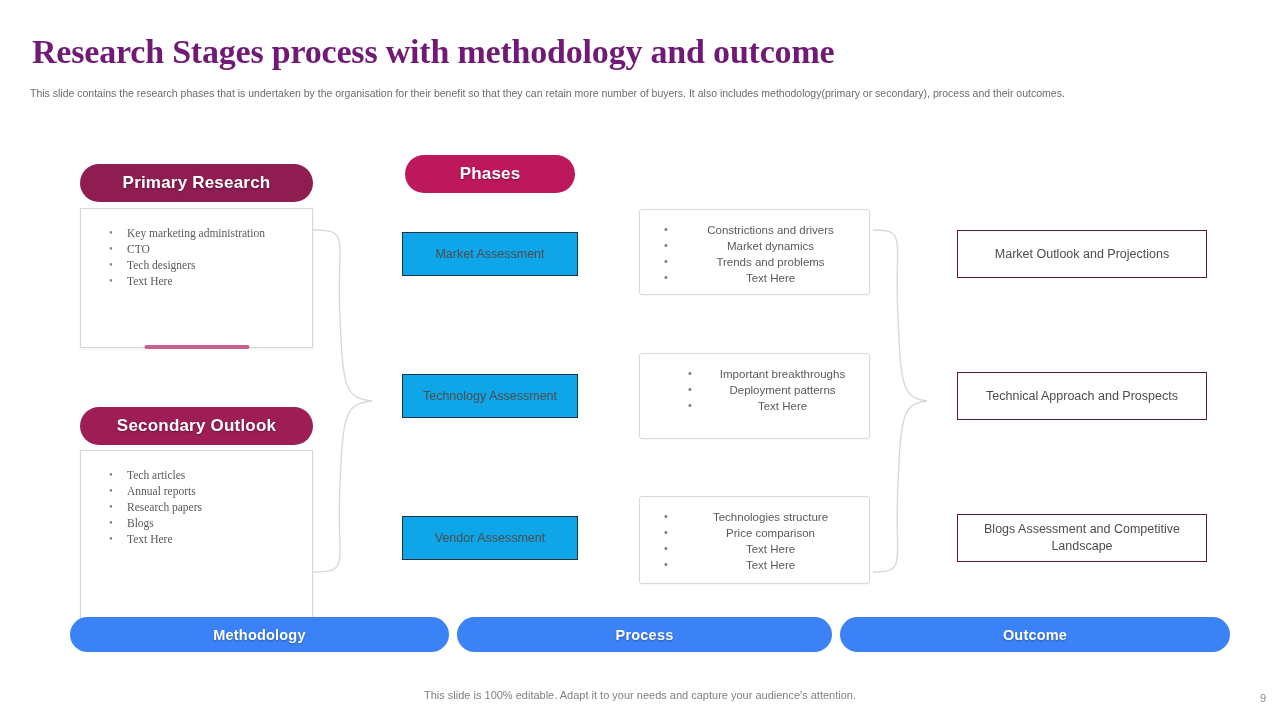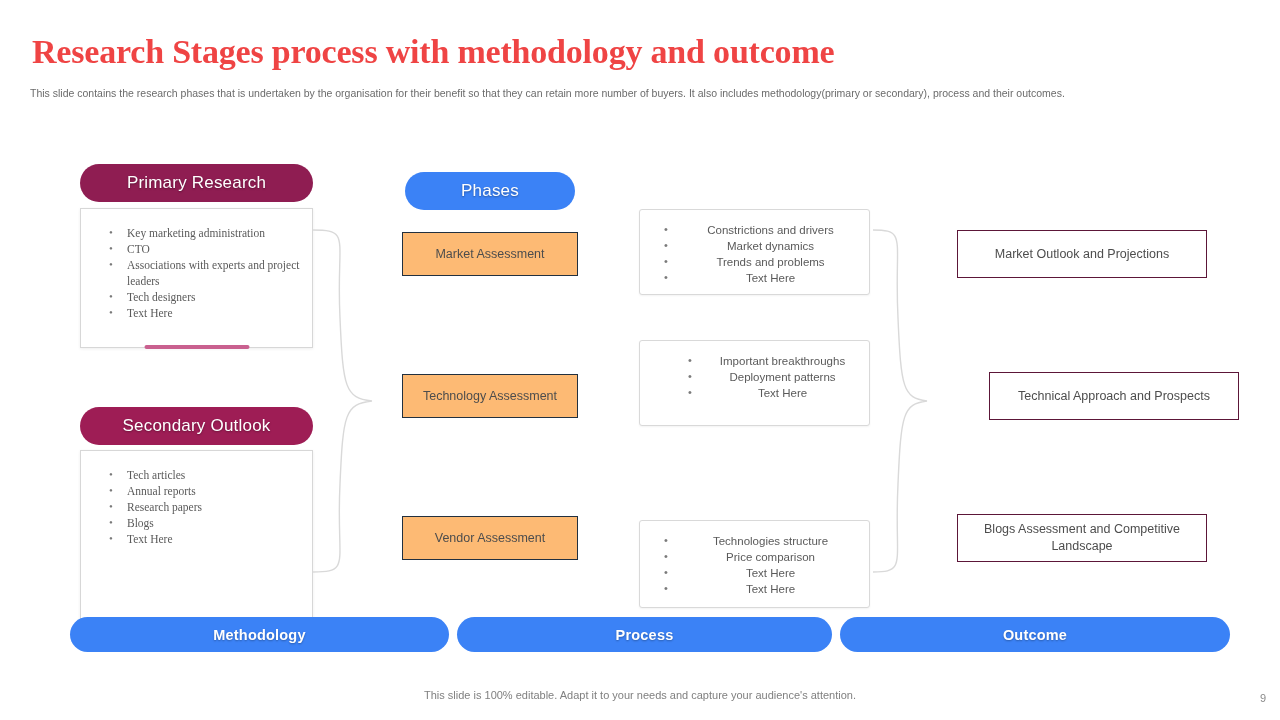--- a/index.html
+++ b/index.html
@@ -15,21 +15,21 @@
 
   
   .slide-title {
     position: absolute;
     left: 32px;
     top: 30px;
     font-family: "Liberation Serif", serif;
     font-weight: bold;
     font-size: 34px;
     line-height: 44px;
-    color: #ef4444;
+    color: #701a75;
     letter-spacing: -0.2px;
   }
 
   .slide-subtitle {
     position: absolute;
     left: 30px;
     top: 86px;
     width: 1192px;
     font-size: 10.5px;
     line-height: 14px;
@@ -40,27 +40,27 @@
   
   .pill {
     position: absolute;
     height: 38px;
     border-radius: 19px;
     display: flex;
     align-items: center;
     justify-content: center;
     color: #ffffff;
     font-size: 17px;
-    font-weight: normal;
+    font-weight: bold;
     letter-spacing: 0.2px;
     text-shadow: 0 1px 2px rgba(0,0,0,0.35);
   }
   .pill-primary   { left: 80px;  top: 164px; width: 233px; background: #8f1d52; }
   .pill-secondary { left: 80px;  top: 407px; width: 233px; background: #9e1d55; }
-  .pill-phases    { left: 405px; top: 172px; width: 170px; background: #3b82f6; }
+  .pill-phases    { left: 405px; top: 155px; width: 170px; background: #be185d; }
 
   
   .meth-card {
     position: absolute;
     left: 80px;
     width: 233px;
     background: #ffffff;
     border: 1px solid #d7d7d7;
     box-shadow: 0 1px 3px rgba(0,0,0,0.07);
     font-family: Liberation Serif, serif;
@@ -100,21 +100,21 @@
     border-radius: 2px;
   }
 
   
   .phase-box {
     position: absolute;
     left: 402px;
     width: 176px;
     height: 44px;
     border: 1.4px solid #22303f;
-    background: #fdba74;
+    background: #0ea5e9;
     display: flex;
     align-items: center;
     justify-content: center;
     text-align: center;
     font-size: 12.5px;
     line-height: 16px;
     color: #4d4d4d;
   }
   .phase-box-1 { top: 232px; }
   .phase-box-2 { top: 374px; }
@@ -125,22 +125,22 @@
     position: absolute;
     left: 639px;
     width: 231px;
     background: #ffffff;
     border: 1px solid #d9d9d9;
     border-radius: 3px;
     box-shadow: 0 1px 2px rgba(0,0,0,0.05);
     text-align: center;
   }
   .proc-card-1 { top: 209px; height: 86px; }
-  .proc-card-2 { top: 340px; height: 86px; padding-left: 24px; }
-  .proc-card-3 { top: 520px; height: 88px; }
+  .proc-card-2 { top: 353px; height: 86px; padding-left: 24px; }
+  .proc-card-3 { top: 496px; height: 88px; }
 
   .proc-list {
     list-style: none;
     padding: 12px 10px 0 12px;
   }
   .proc-list li {
     position: relative;
     font-size: 11.5px;
     line-height: 16px;
     color: #5a5a5a;
@@ -165,21 +165,21 @@
     background: #ffffff;
     display: flex;
     align-items: center;
     justify-content: center;
     text-align: center;
     font-size: 12.5px;
     line-height: 17px;
     color: #4d4d4d;
   }
   .outcome-box-1 { top: 230px; }
-  .outcome-box-2 { top: 372px; margin-left: 32px; }
+  .outcome-box-2 { top: 372px; }
   .outcome-box-3 { top: 514px; }
 
   
   .brace { position: absolute; }
   .brace-left  { left: 312px; top: 228px;  width: 62px;  height: 346px; }
   .brace-right { left: 872px; top: 228px;  width: 56px;  height: 346px; }
 
   
   .bottom-bar {
     position: absolute;
@@ -225,21 +225,20 @@
 <div class="slide-subtitle">This slide contains the research phases that is undertaken by the organisation for their benefit so that they can retain more number of buyers. It also includes methodology(primary or secondary), process and their outcomes.</div>
 
 <div class="pill pill-primary">
   <span>Primary Research</span>
 </div>
 
 <div class="meth-card meth-card-1">
   <ul class="meth-list">
     <li>Key marketing administration</li>
     <li>CTO</li>
-    <li>Associations with experts  and project leaders</li>
     <li>Tech designers</li>
     <li>Text Here</li>
   </ul>
   <div class="accent-underline"></div>
 </div>
 
 <div class="pill pill-secondary">
   <span>Secondary Outlook</span>
 </div>
 

